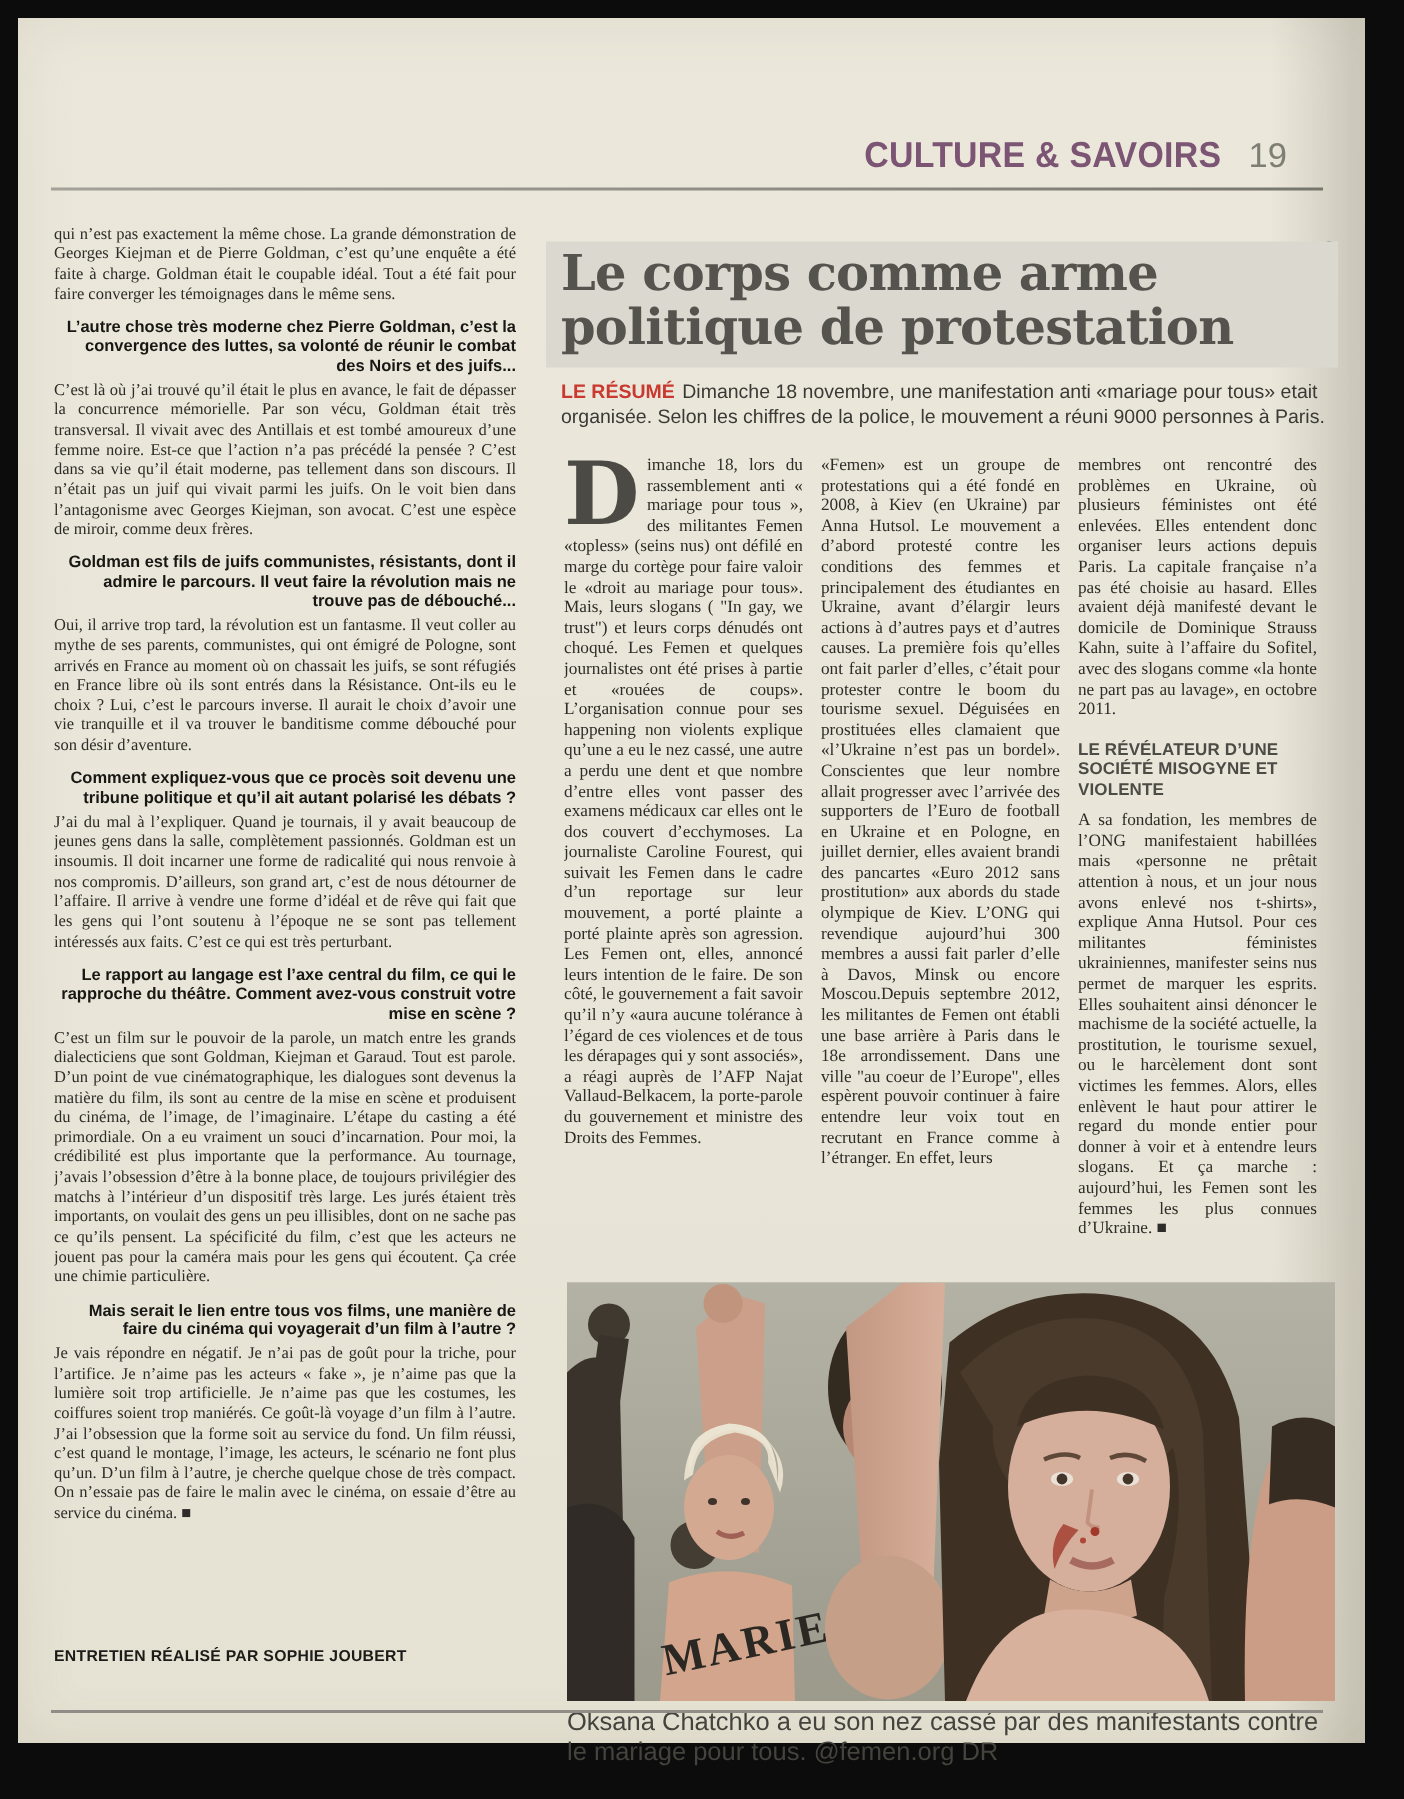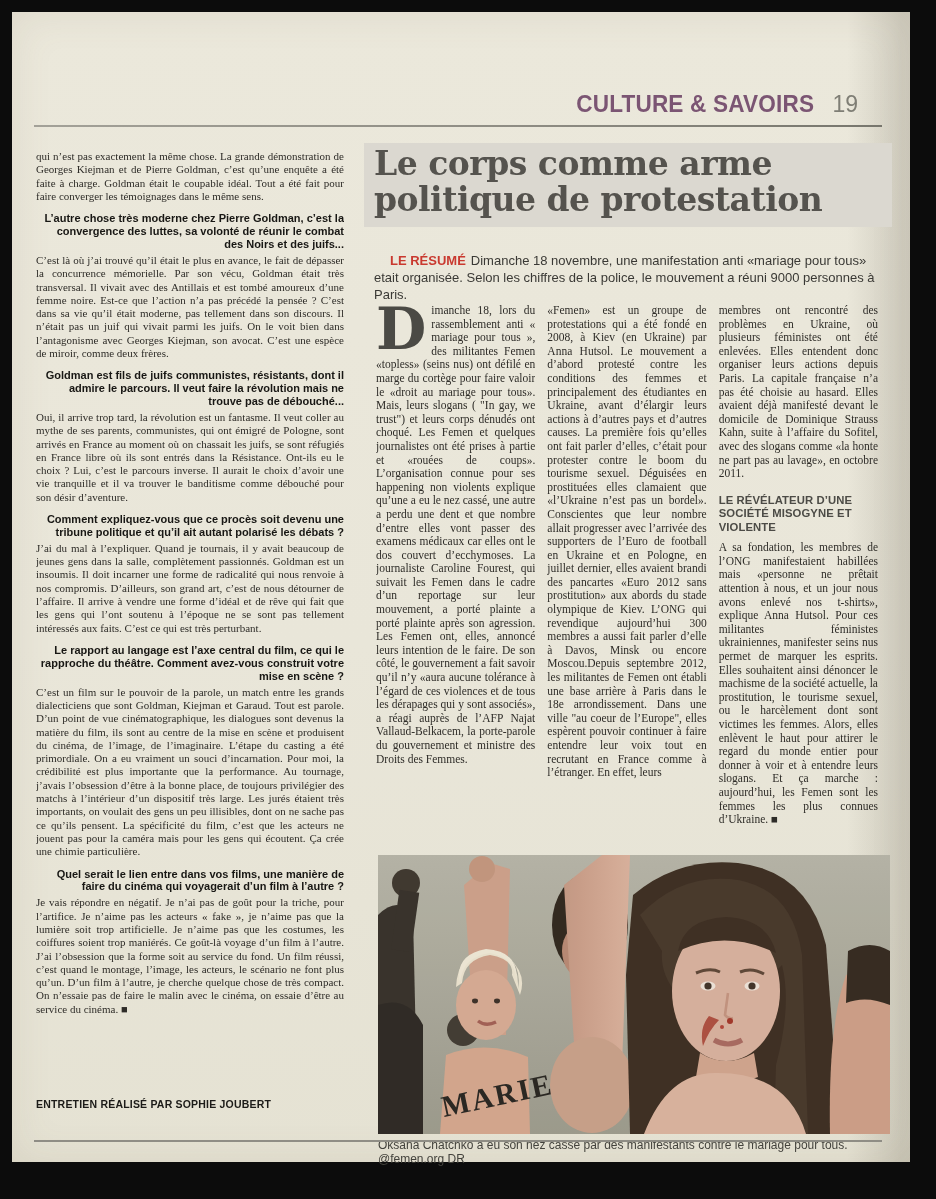--- a/index.html
+++ b/index.html
@@ -33,45 +33,45 @@
   .interview p{margin:0 0 7px 0;font-size:11px;line-height:13.3px;text-align:justify;}
   .interview p.q{
     font-family:"Liberation Sans", sans-serif;font-weight:bold;color:#181714;
     font-size:11px;line-height:12.9px;text-align:right;margin:9px 0 3px 0;}
   .byline{position:absolute;left:24px;top:1086px;width:308px;text-align:left;
     font-family:"Liberation Sans", sans-serif;font-weight:bold;font-size:10.5px;
     color:#1c1b18;letter-spacing:.2px;}
   .bottom-rule{position:absolute;left:22px;top:1128px;width:848px;height:1.5px;background:#8f8d85;}
 
   
-  .title-block{position:absolute;left:352px;top:131px;width:528px;height:84px;
+  .title-block{position:absolute;left:352px;top:149px;width:528px;height:84px;
     background:#dbd8d0;}
   .title-block h1{
     margin:0;padding:3px 0 0 10px;
     font-family:"DejaVu Serif", serif;font-weight:bold;
     font-size:33px;line-height:36px;color:#55534e;letter-spacing:-.5px;}
   .resume{position:absolute;left:362px;top:240px;width:512px;
     font-family:"Liberation Sans", sans-serif;font-size:13px;line-height:17px;color:#3a3935;}
-  .resume-label{color:#c9392f;font-weight:bold;margin-right:5px;margin-left:16px;}
+  .resume-label{color:#c9392f;font-weight:bold;margin-right:5px;}
 
   .columns{position:absolute;left:364px;top:292px;width:502px;height:548px;
     display:flex;gap:12px;overflow:hidden;color:#2e2c28;}
   .col{flex:1 1 0;font-size:11.5px;line-height:13.6px;text-align:justify;overflow:hidden;}
   .col p{margin:0;}
   .dropcap{float:left;font-family:"DejaVu Serif", serif;font-weight:bold;
     font-size:58px;line-height:46px;padding:2px 5px 0 0;color:#4b4a45;}
   .subhead{margin:13px 0 7px 0;font-family:"Liberation Sans", sans-serif;
     font-weight:bold;font-size:11.3px;line-height:13.5px;color:#4c4b46;
     text-align:left;letter-spacing:.1px;}
 
   
   .photo{position:absolute;left:366px;top:843px;width:512px;height:279px;
     background:#a5a497;overflow:hidden;}
   .caption{position:absolute;left:366px;top:1126px;width:512px;
-    font-family:"Liberation Sans", sans-serif;font-size:12px;color:#44433d;}
+    font-family:"Liberation Sans", sans-serif;font-size:17px;color:#44433d;}
 </style>
 </head>
 <body>
 
 <div class="paper">
 
   <div class="section-header">
     <span class="section-title">CULTURE &amp; SAVOIRS</span>
     <span class="page-number">19</span>
   </div>
@@ -88,21 +88,21 @@
   <div class="interview">
     <p>qui n’est pas exactement la même chose. La grande démonstration de Georges Kiejman et de Pierre Goldman, c’est qu’une enquête a été faite à charge. Goldman était le coupable idéal. Tout a été fait pour faire converger les témoignages dans le même sens.</p>
     <p class="q">L’autre chose très moderne chez Pierre Goldman, c’est la convergence des luttes, sa volonté de réunir le combat des Noirs et des juifs...</p>
     <p>C’est là où j’ai trouvé qu’il était le plus en avance, le fait de dépasser la concurrence mémorielle. Par son vécu, Goldman était très transversal. Il vivait avec des Antillais et est tombé amoureux d’une femme noire. Est-ce que l’action n’a pas précédé la pensée ? C’est dans sa vie qu’il était moderne, pas tellement dans son discours. Il n’était pas un juif qui vivait parmi les juifs. On le voit bien dans l’antagonisme avec Georges Kiejman, son avocat. C’est une espèce de miroir, comme deux frères.</p>
     <p class="q">Goldman est fils de juifs communistes, résistants, dont il admire le parcours. Il veut faire la révolution mais ne trouve pas de débouché...</p>
     <p>Oui, il arrive trop tard, la révolution est un fantasme. Il veut coller au mythe de ses parents, communistes, qui ont émigré de Pologne, sont arrivés en France au moment où on chassait les juifs, se sont réfugiés en France libre où ils sont entrés dans la Résistance. Ont-ils eu le choix ? Lui, c’est le parcours inverse. Il aurait le choix d’avoir une vie tranquille et il va trouver le banditisme comme débouché pour son désir d’aventure.</p>
     <p class="q">Comment expliquez-vous que ce procès soit devenu une tribune politique et qu’il ait autant polarisé les débats ?</p>
     <p>J’ai du mal à l’expliquer. Quand je tournais, il y avait beaucoup de jeunes gens dans la salle, complètement passionnés. Goldman est un insoumis. Il doit incarner une forme de radicalité qui nous renvoie à nos compromis. D’ailleurs, son grand art, c’est de nous détourner de l’affaire. Il arrive à vendre une forme d’idéal et de rêve qui fait que les gens qui l’ont soutenu à l’époque ne se sont pas tellement intéressés aux faits. C’est ce qui est très perturbant.</p>
     <p class="q">Le rapport au langage est l’axe central du film, ce qui le rapproche du théâtre. Comment avez-vous construit votre mise en scène ?</p>
     <p>C’est un film sur le pouvoir de la parole, un match entre les grands dialecticiens que sont Goldman, Kiejman et Garaud. Tout est parole. D’un point de vue cinématographique, les dialogues sont devenus la matière du film, ils sont au centre de la mise en scène et produisent du cinéma, de l’image, de l’imaginaire. L’étape du casting a été primordiale. On a eu vraiment un souci d’incarnation. Pour moi, la crédibilité est plus importante que la performance. Au tournage, j’avais l’obsession d’être à la bonne place, de toujours privilégier des matchs à l’intérieur d’un dispositif très large. Les jurés étaient très importants, on voulait des gens un peu illisibles, dont on ne sache pas ce qu’ils pensent. La spécificité du film, c’est que les acteurs ne jouent pas pour la caméra mais pour les gens qui écoutent. Ça crée une chimie particulière.</p>
-    <p class="q">Quel serait le lien entre dans vos films, une manière de faire du cinéma qui voyagerait d’un film à l’autre ?</p>
+    <p class="q">Mais serait le lien entre tous vos films, une manière de faire du cinéma qui voyagerait d’un film à l’autre ?</p>
     <p>Je vais répondre en négatif. Je n’ai pas de goût pour la triche, pour l’artifice. Je n’aime pas les acteurs « fake », je n’aime pas que la lumière soit trop artificielle. Je n’aime pas que les costumes, les coiffures soient trop maniérés. Ce goût-là voyage d’un film à l’autre. J’ai l’obsession que la forme soit au service du fond. Un film réussi, c’est quand le montage, l’image, les acteurs, le scénario ne font plus qu’un. D’un film à l’autre, je cherche quelque chose de très compact. On n’essaie pas de faire le malin avec le cinéma, on essaie d’être au service du cinéma. ■</p>
   </div>
   <div class="byline">ENTRETIEN RÉALISÉ PAR SOPHIE JOUBERT</div>
 
   <div class="title-block">
     <h1>Le corps comme arme politique de protestation</h1>
   </div>
 
   <div class="resume">
     <span class="resume-label">LE RÉSUMÉ</span><span>Dimanche 18 novembre, une manifestation anti «mariage pour tous» etait organisée. Selon les chiffres de la police, le mouvement a réuni 9000 personnes à Paris.</span>

